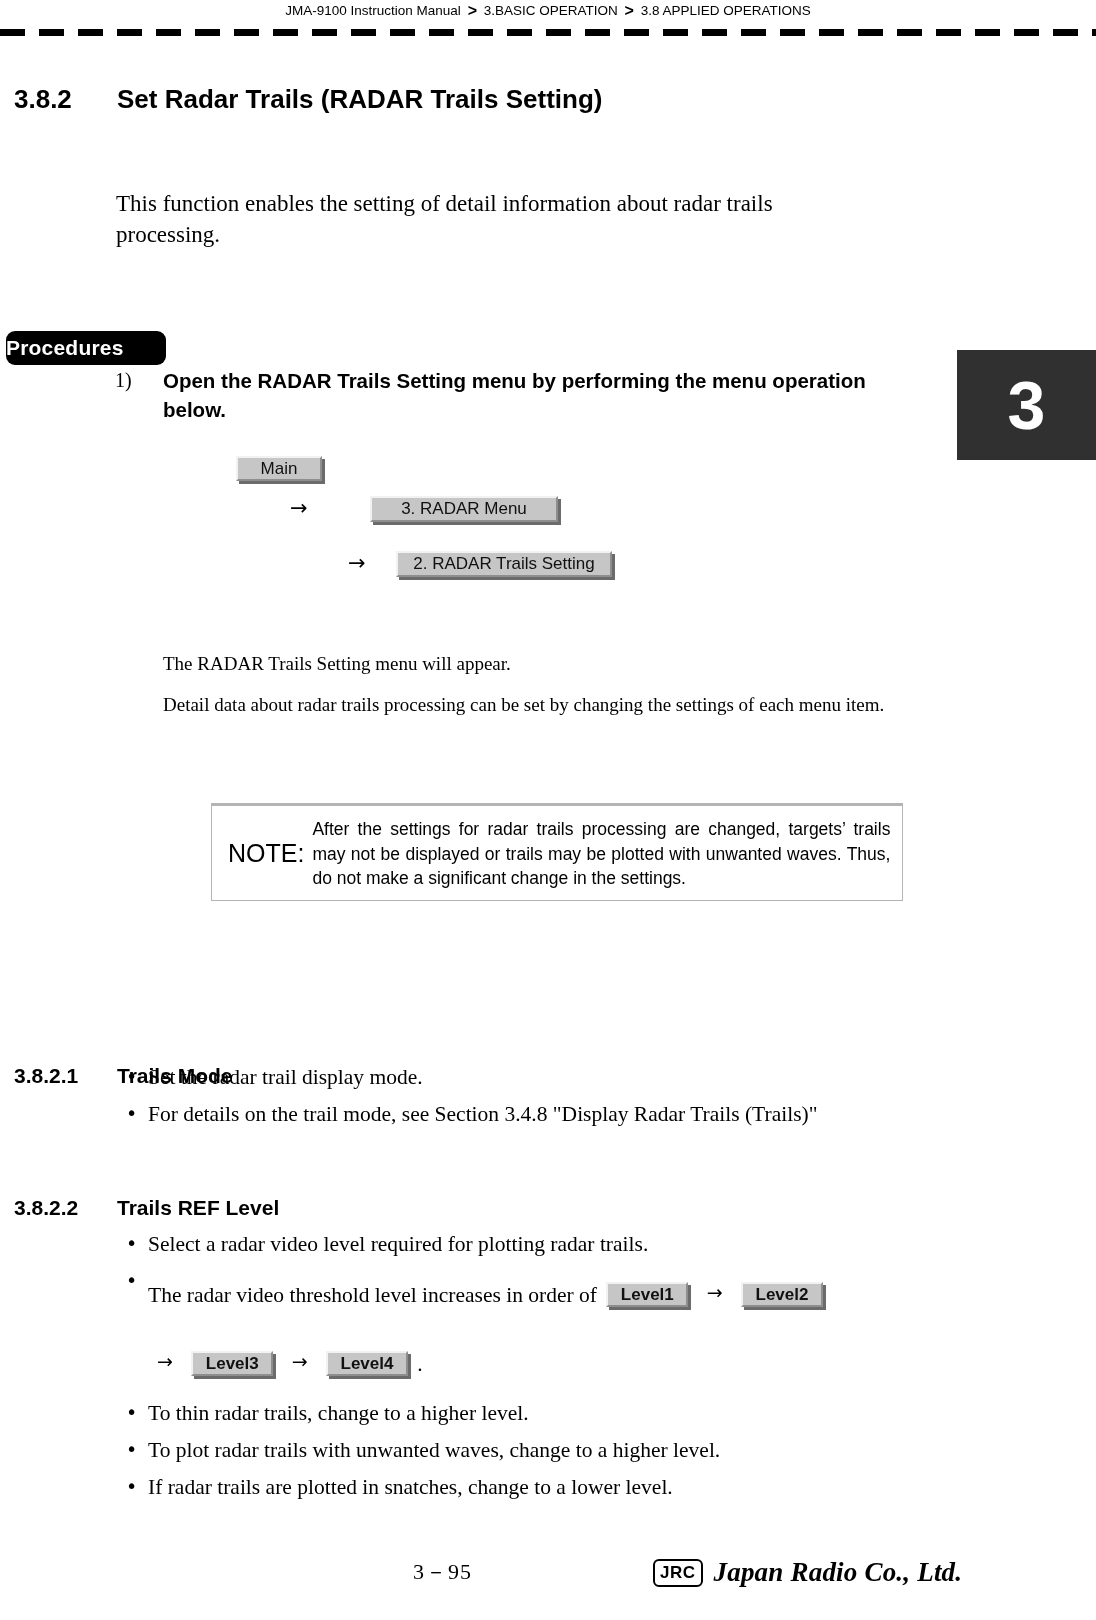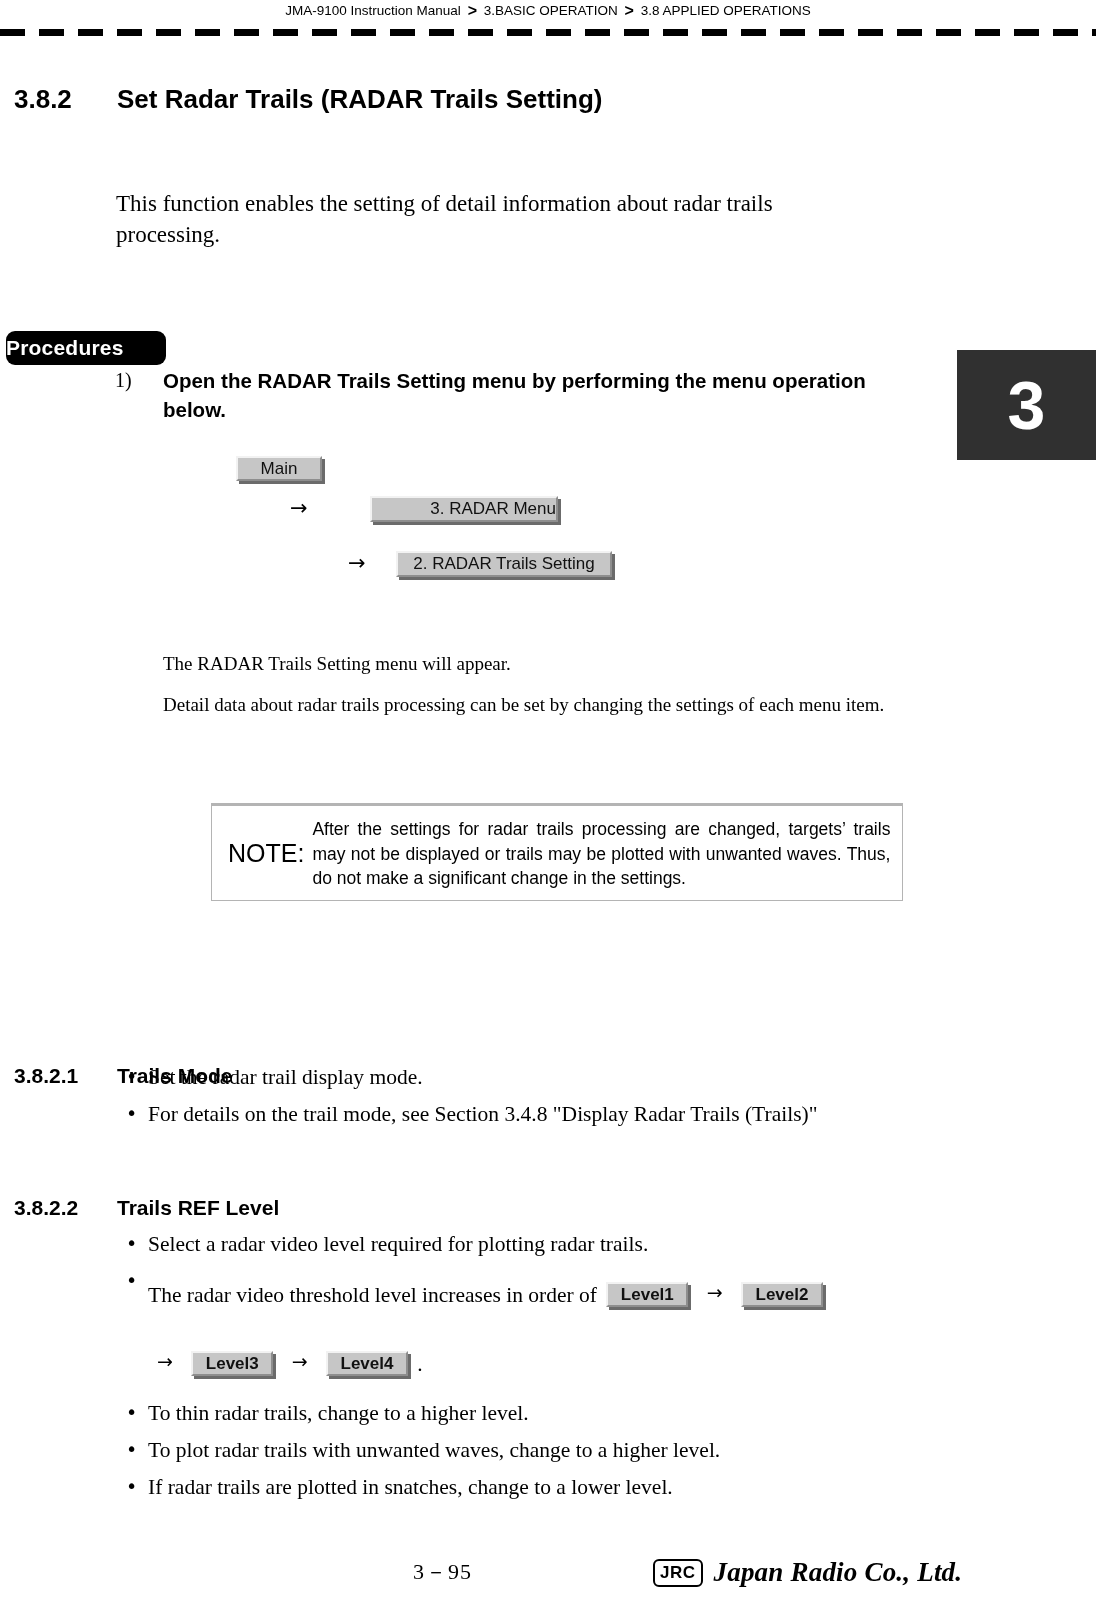--- a/index.html
+++ b/index.html
@@ -137,21 +137,20 @@
   }
   #btn-main {
     top: 456px; left: 236px;
     width: 86px; height: 25px;
     line-height: 21px;
   }
   #btn-radar-menu {
     top: 496px; left: 370px;
     width: 188px; height: 26px;
     line-height: 22px;
-    text-align: right;
   }
   #btn-trails-setting {
     top: 551px; left: 396px;
     width: 216px; height: 26px;
     line-height: 22px;
   }
   .chain-arrow {
     position: absolute;
     font-size: 21px;
     font-family: "DejaVu Sans", sans-serif;

